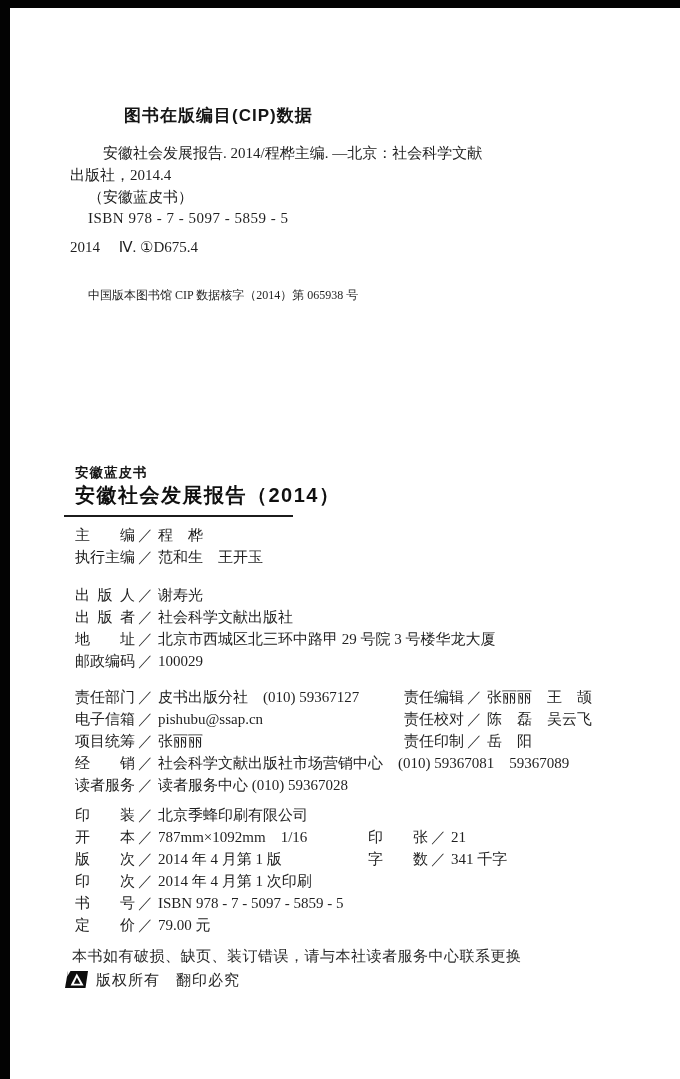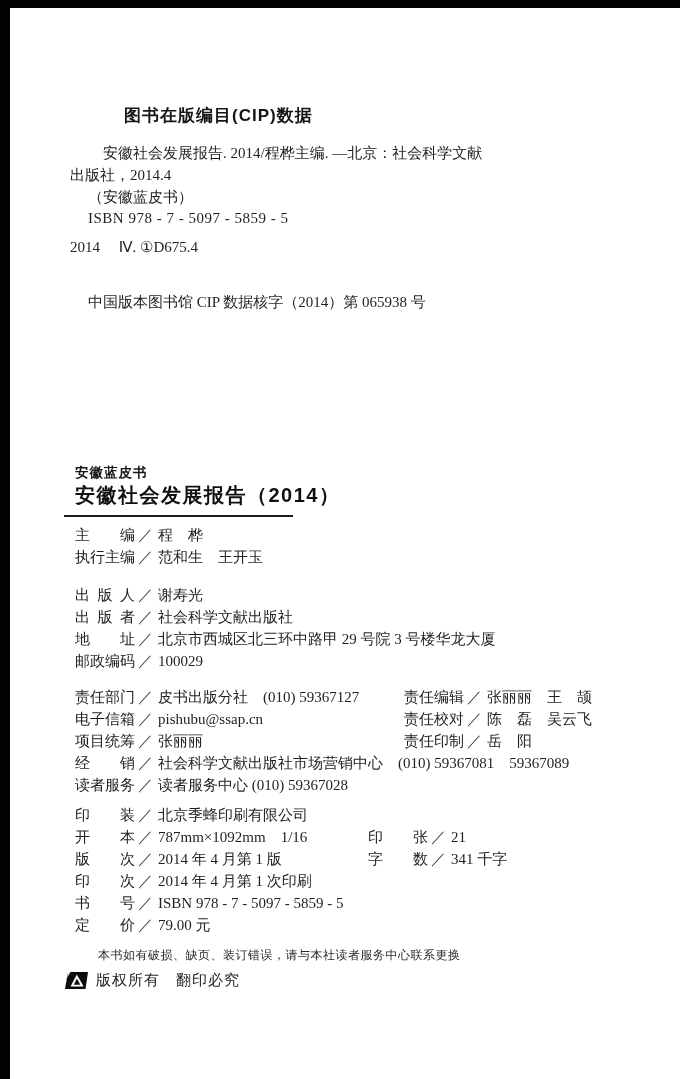--- a/index.html
+++ b/index.html
@@ -18,42 +18,42 @@
   .sans { font-family:"Liberation Sans", sans-serif; }
 
   
   .cip-heading { left:88px; top:104px; font-size:17px; font-weight:bold; letter-spacing:1px; color:#151515;margin-left:36px; }
   .cip-entry   { left:70px; top:142px; width:500px; font-size:15px; line-height:22px; }
   .cip-entry .indent { text-indent:33px; }
   .cip-series  { left:88px; top:188px; font-size:15px; }
   .cip-isbn    { left:88px; top:210px; font-size:15px; letter-spacing:0.5px; }
   .cip-class   { left:70px; top:236px; width:510px; font-size:15px; line-height:22px; }
   .cip-class .indent { text-indent:33px; }
-  .cip-record  { left:88px; top:293px; font-size:15px; }
+  .cip-record  { left:88px; top:287px; font-size:12px; }
 
   
   .series-label { left:75px; top:464px; font-size:13.5px; font-weight:bold; color:#161616; letter-spacing:1px; }
   .book-title   { left:75px; top:482px; font-size:20px; font-weight:bold; color:#101010; letter-spacing:1.5px;text-align:center; }
   .title-rule   { left:64px; top:515px; width:229px; height:2px; background:#1c1c1c; }
 
   .rows { font-size:15px; }
   .row  { line-height:22px; white-space:nowrap; }
   .lbl  { display:inline-block; width:60px; text-align:justify; text-align-last:justify; vertical-align:top; }
   .sep  { padding:0 5px 0 3px; }
 
   .title-rows    { left:75px;  top:524px; }
   .publish-rows  { left:75px;  top:584px; }
   .contact-left  { left:75px;  top:686px; }
   .contact-right { left:368px; top:686px;margin-left:36px; }
   .print-left    { left:75px;  top:804px; }
   .print-right   { left:368px; top:826px; }
 
   
-  .footer-note { left:72px; top:947px; font-size:12px; color:#2a2a2a; letter-spacing:0.5px;margin-left:26px; }
-  .footer-copy { left:65px; top:971px; display:flex; align-items:center; gap:8px; font-size:15px; color:#242424; letter-spacing:1px; }
+  .footer-note { left:72px; top:947px; font-size:15px; color:#2a2a2a; letter-spacing:0.5px; }
+  .footer-copy { left:65px; top:971px; display:flex; align-items:flex-start; gap:8px; font-size:15px; color:#242424; letter-spacing:1px; }
   .logo-box { display:inline-block; line-height:0; }
 </style>
 </head>
 <body>
 
 <div class="edge-top"></div>
 <div class="edge-left"></div>
 
 <div class="abs cip-heading sans">图书在版编目(CIP)数据</div>
 

